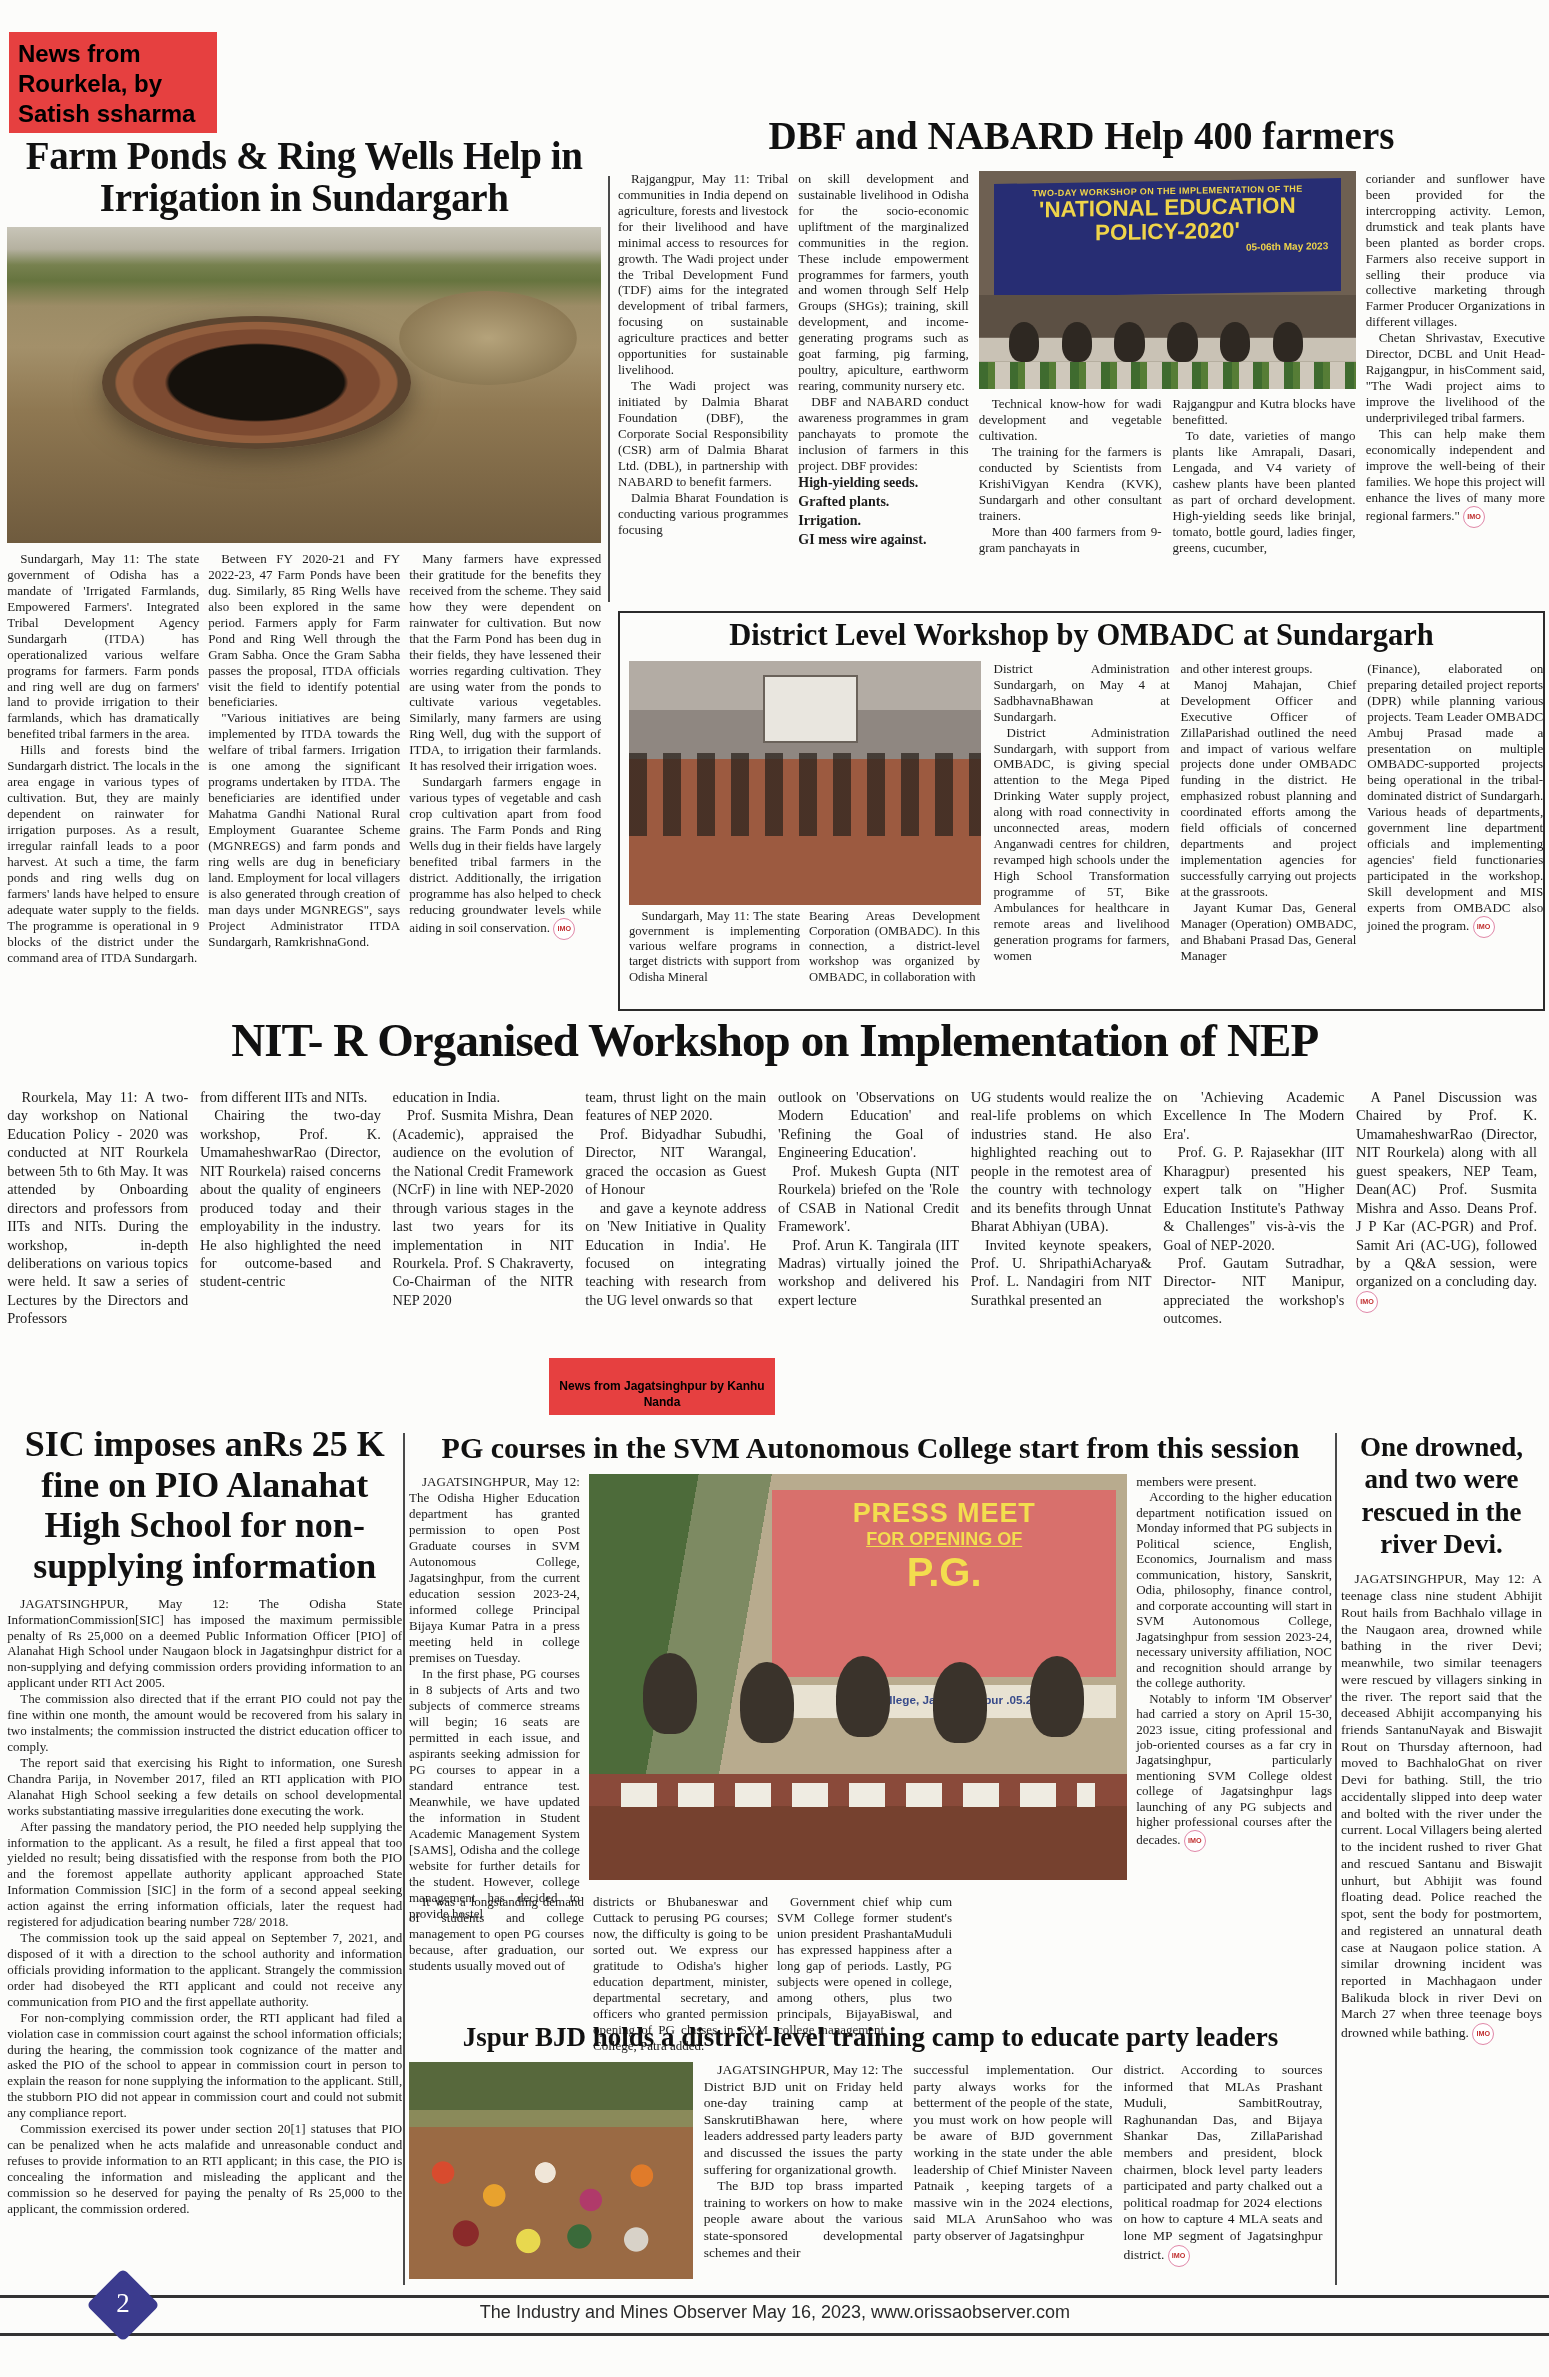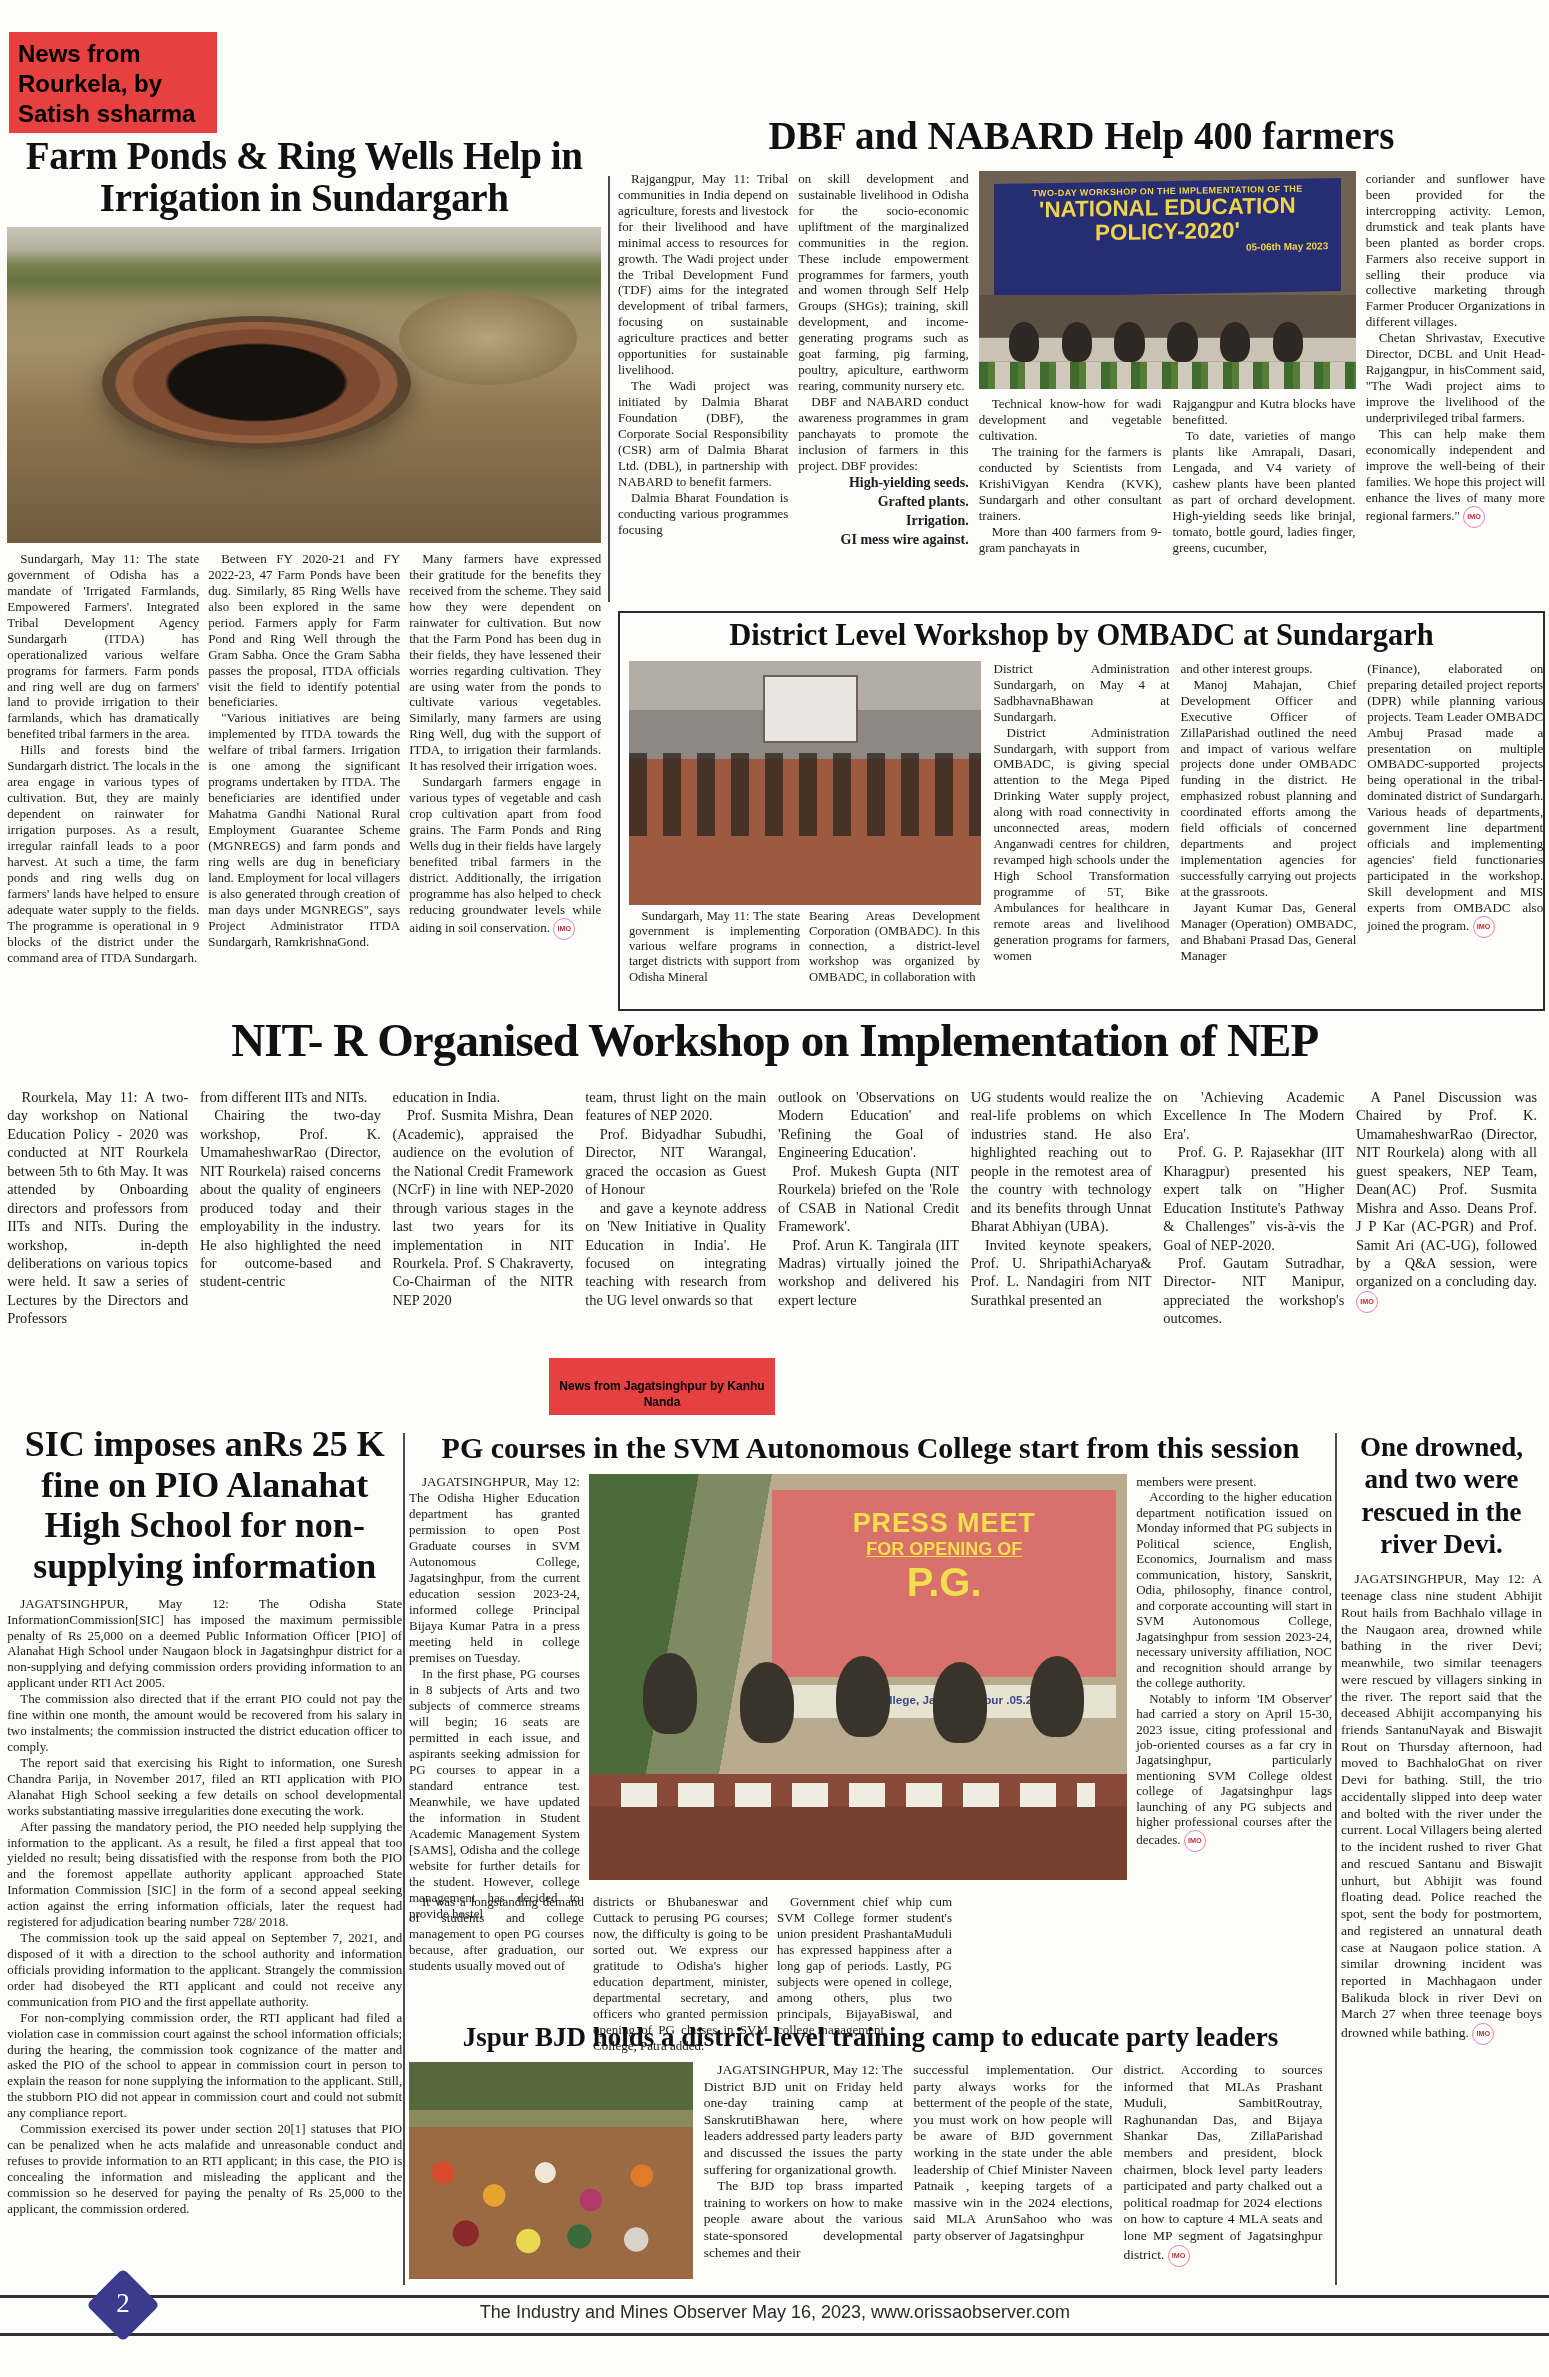--- a/index.html
+++ b/index.html
@@ -49,21 +49,21 @@
   #dbf-photo .plants{position:absolute;left:0;bottom:0;width:100%;height:12%;
     background:repeating-linear-gradient(90deg,#3f6b2f 0 9px,#567d36 9px 16px,#cfc8bb 16px 30.5px);}
   #ombadc-photo{width:352px;height:244px;
     background:linear-gradient(180deg,#b3aca4 0 20%,#8f8781 20% 40%,#9c5a40 40% 100%);}
   #ombadc-photo .screen{position:absolute;left:38%;top:6%;width:26%;height:26%;background:#e9e6df;
     border:2.7px solid #6a625a;}
   #ombadc-photo .crowd{position:absolute;left:0;top:38%;width:100%;height:34%;
     background:repeating-linear-gradient(90deg,#2c241e 0 18px,rgba(0,0,0,0) 18px 34px);opacity:.75;}
   #pg-photo{width:539px;height:406px;background:linear-gradient(100deg,#4d6b3a 0 18%,#7d8a62 18% 30%,#b8ab8e 30% 100%);}
   #pg-photo .pgbanner{position:absolute;right:2%;top:4%;width:64%;height:46%;background:#d8706c;
-    color:#f3de4e;text-align:center;font-family:"Liberation Sans",sans-serif;font-weight:bold;padding-top:18px;box-sizing:border-box;}
+    color:#f3de4e;text-align:center;font-family:"Liberation Sans",sans-serif;font-weight:bold;padding-top:8px;box-sizing:border-box;}
   #pg-photo .pgbanner .p1{font-size:27px;letter-spacing:0.9px;}
   #pg-photo .pgbanner .p2{font-size:18px;text-decoration:underline;}
   #pg-photo .pgbanner .p3{font-size:40px;line-height:1.1;}
   #pg-photo .strip{position:absolute;right:2%;top:52%;width:64%;height:8%;background:#e8e2d2;
     color:#384b8a;font-family:"Liberation Sans",sans-serif;font-weight:bold;font-size:11.7px;
     text-align:center;line-height:2.6;}
   #pg-photo .table{position:absolute;left:0;bottom:0;width:100%;height:26%;
     background:linear-gradient(180deg,#8a4a3a 0 30%,#76412f 30% 100%);}
   #pg-photo .papers{position:absolute;left:6%;bottom:18%;width:88%;height:6%;
     background:repeating-linear-gradient(90deg,#efece2 0 36px,rgba(0,0,0,0) 36px 57px);}
@@ -87,21 +87,21 @@
   #farm-art .headline{font-size:39px;line-height:1.07;letter-spacing:-0.4px;}
   #farm-cols{gap:9px;margin-top:7.2px;}
   #farm-cols .coltext{width:192px;font-size:13px;}
   #dbf-art{left:618px;top:113px;width:927px;}
   #dbf-art .headline{font-size:39px;}
   #dbf-row{gap:10px;margin-top:12.6px;}
   .dbf-c{font-size:13px;}
   #dbf-mid{width:377px;}
   #dbf-under{gap:10.8px;margin-top:7.2px;}
   #dbf-under .coltext{width:183px;font-size:13px;}
-  .provides{font-weight:bold;text-align:right;font-size:14px;line-height:1.35;}
+  .provides{font-weight:bold;text-align:left;font-size:14px;line-height:1.35;}
   #ombadc-box{left:618px;top:611px;width:927px;height:400px;border:2.7px solid #2b2b2b;
     box-sizing:border-box;padding:3.6px 9px;}
   #ombadc-box .headline{font-size:30.5px;font-weight:600;margin:1.8px 0 7.2px 0;}
   #ombadc-content{gap:12.6px;}
   #ombadc-caption{gap:9px;margin-top:4.5px;}
   #ombadc-caption .coltext{width:171px;font-size:12.6px;line-height:1.2;}
   #ombadc-cols{gap:10.8px;}
   #ombadc-cols .coltext{width:176px;font-size:13px;}
   #nep-art{left:7.2px;top:1013px;width:1535px;}
   #nep-art .headline{font-size:47px;letter-spacing:-0.9px;}

